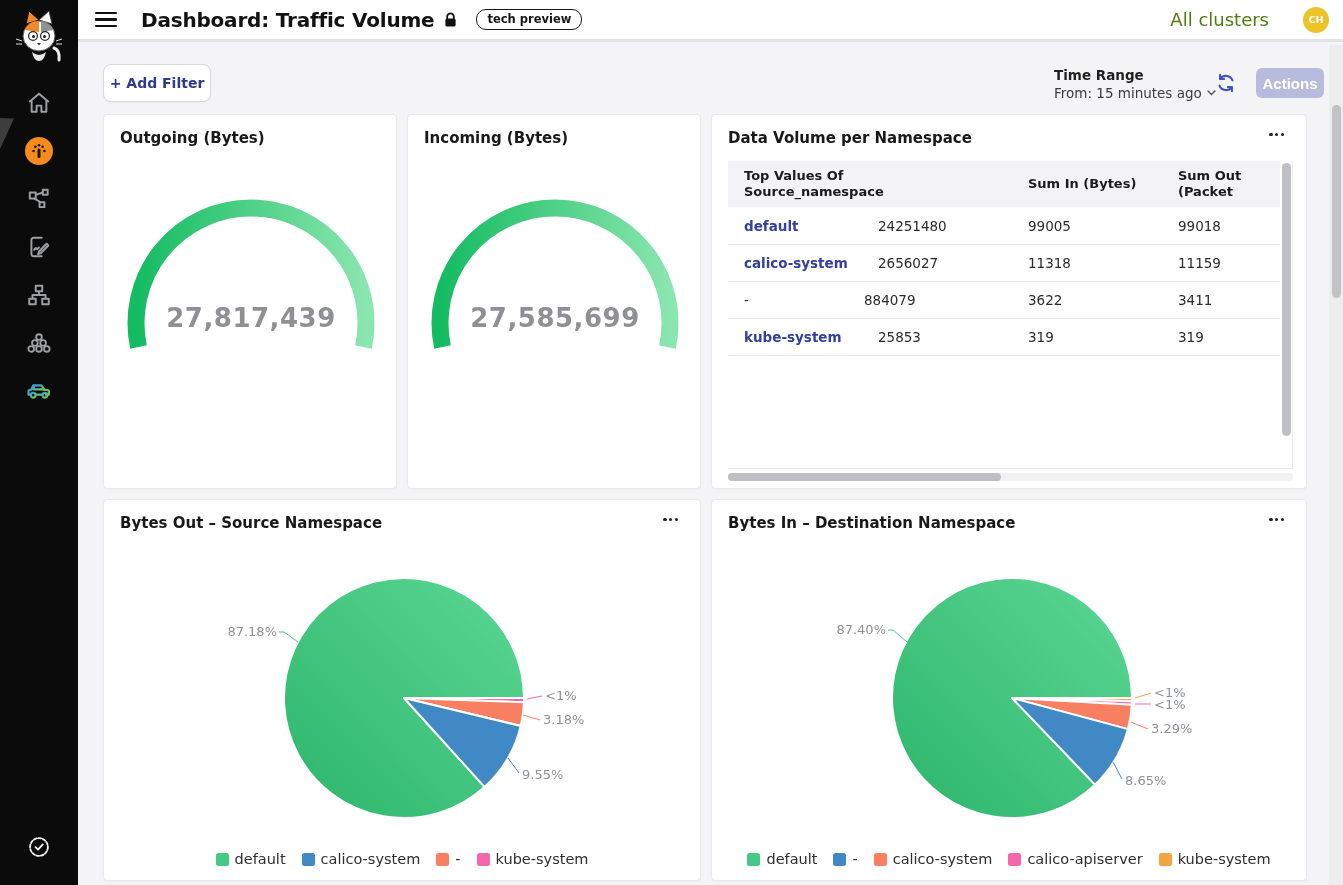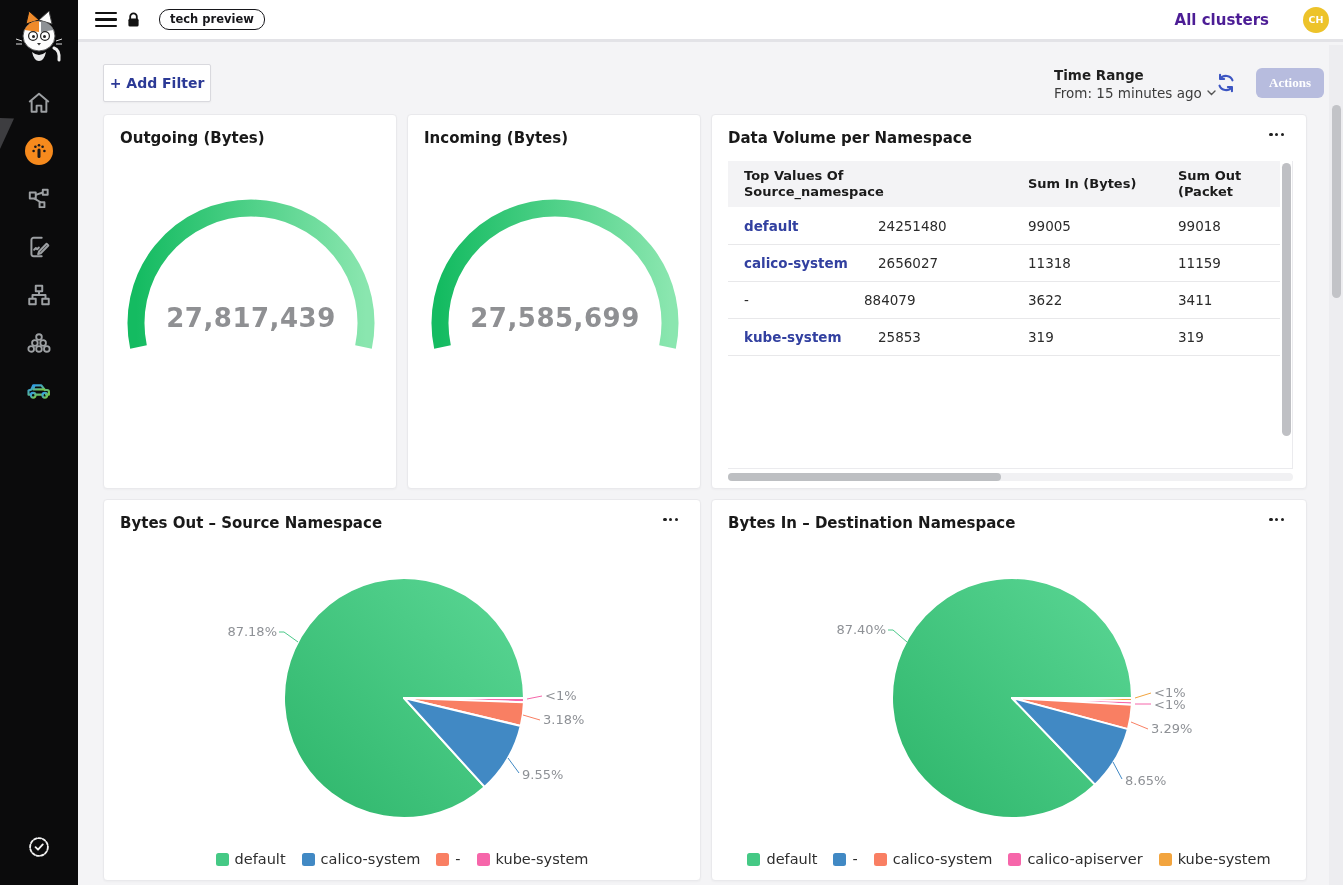--- a/index.html
+++ b/index.html
@@ -17,31 +17,31 @@
          clip-path:polygon(0 0,100% 2%,0 100%);}
   .active-dash{background:#F68A1D;border-radius:50%;width:28px;height:28px;display:flex;align-items:center;justify-content:center;}
   
   .header{position:absolute;left:78px;top:0;width:1265px;height:42px;background:#ffffff;border-bottom:3px solid #e3e3e7;display:flex;align-items:center;}
   .hamburger{margin-left:17px;width:22px;height:16px;display:flex;flex-direction:column;justify-content:space-between;cursor:pointer;}
   .hamburger div{height:2.4px;background:#121212;border-radius:1px;}
   .page-title{margin-left:24px;font-size:20px;font-weight:800;letter-spacing:-0.2px;color:#121212;}
   .lock{margin-left:9px;}
   .badge-pill{margin-left:18px;border:1.3px solid #17171b;border-radius:10px;padding:2px 10px 3px;font-size:11.5px;font-weight:600;color:#17171b;}
   .header-right{position:absolute;right:14px;display:flex;align-items:center;gap:34px;}
-  .all-clusters{font-size:15px;color:#4c1d95;cursor:pointer;font-weight:bold;}
+  .all-clusters{font-size:18px;color:#4d7c0f;cursor:pointer;}
   .avatar{width:26px;height:26px;border-radius:50%;background:#edc32a;color:#fff;font-size:9.5px;font-weight:700;display:flex;align-items:center;justify-content:center;cursor:pointer;}
   
-  .add-filter{position:absolute;left:103px;top:64px;width:108px;height:38px;background:#fff;border:1px solid #d9d9de;border-radius:2px;
+  .add-filter{position:absolute;left:103px;top:64px;width:108px;height:38px;background:#fff;border:1px solid #d9d9de;border-radius:8px;
      font-size:14px;font-weight:600;color:#2c3a96;display:flex;align-items:center;justify-content:center;cursor:pointer;box-shadow:0 1px 2px rgba(0,0,0,0.04);}
   .time-range{position:absolute;left:1054px;top:67px;line-height:1.3;}
   .time-range .tr-label{font-size:13.5px;font-weight:700;color:#1f1f1f;}
   .time-range .tr-value{font-size:13.5px;color:#3c3c3c;display:flex;align-items:center;gap:5px;cursor:pointer;}
   .refresh-btn{position:absolute;left:1215px;top:72px;width:22px;height:22px;cursor:pointer;}
   .actions-btn{position:absolute;left:1256px;top:68px;width:68px;height:30px;background:#b7bcde;border:none;border-radius:6px;color:#fff;
-     font-size:13px;font-weight:600;font-family:Liberation Serif, serif;cursor:pointer;}
+     font-size:15px;font-weight:600;font-family:Liberation Sans, sans-serif;cursor:pointer;}
   
   .page-scroll{position:absolute;right:0;top:45px;width:14px;height:840px;background:#ededf0;}
   .page-scroll .thumb{position:absolute;left:2.5px;top:60px;width:9px;height:193px;background:#c2c3c7;border-radius:5px;cursor:pointer;}
   
   .card{position:absolute;background:#fff;border:1px solid #e9e9ec;border-radius:4px;box-shadow:0 1px 2px rgba(20,20,30,0.03);}
   .card-title{position:absolute;left:16px;top:14px;font-size:15px;font-weight:700;color:#191919;}
   .dots-menu{position:absolute;right:22px;top:18px;display:flex;gap:2.5px;cursor:pointer;}
   .dots-menu i{width:3.2px;height:3.2px;border-radius:50%;background:#1f1f1f;}
   #card-outgoing{left:103px;top:114px;width:294px;height:375px;}
   #card-incoming{left:407px;top:114px;width:294px;height:375px;}
@@ -174,20 +174,21 @@
       </svg>
     </div>
   </div>
 
   <div class="header">
     <div class="hamburger">
         <div></div>
         <div></div>
         <div></div>
       </div>
+    <div class="page-title">Dashboard: Traffic Volume</div>
     <svg class="lock" width="15" height="18" viewBox="0 0 15 18">
       <path d="M4.2 8 V5.6 a3.3 3.3 0 0 1 6.6 0 V8" fill="none" stroke="#121212" stroke-width="1.8"></path>
       <rect x="2.4" y="7.6" width="10.2" height="8" rx="1.6" fill="#121212"></rect>
     </svg>
     <div class="badge-pill">tech preview</div>
     <div class="header-right">
       <div class="all-clusters">All clusters</div>
       <div class="avatar">CH</div>
     </div>
   </div>

